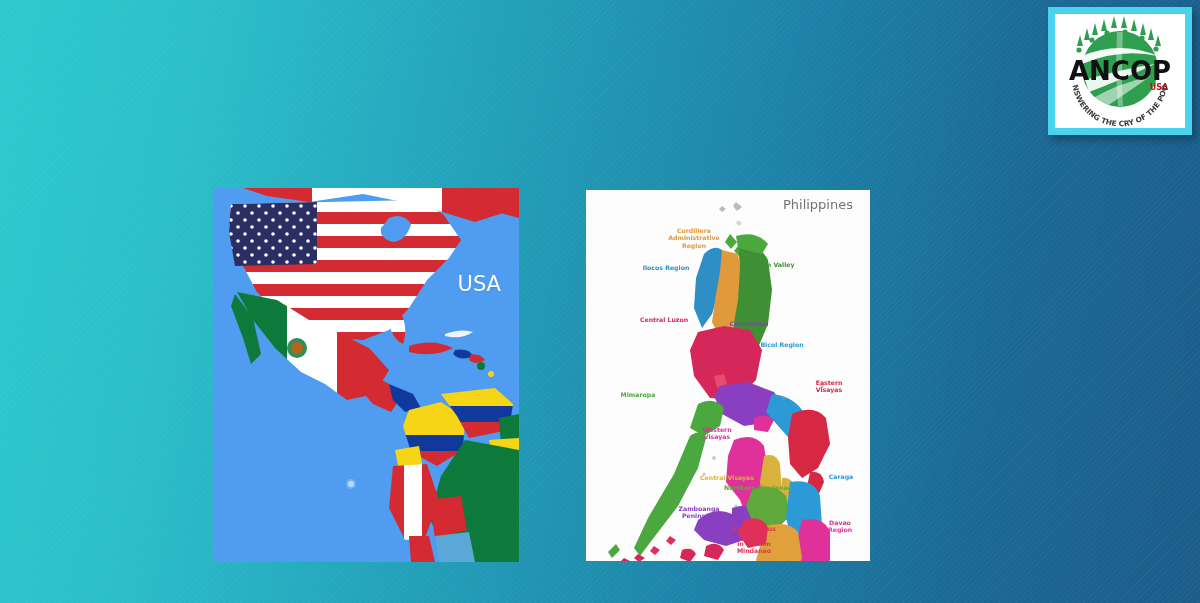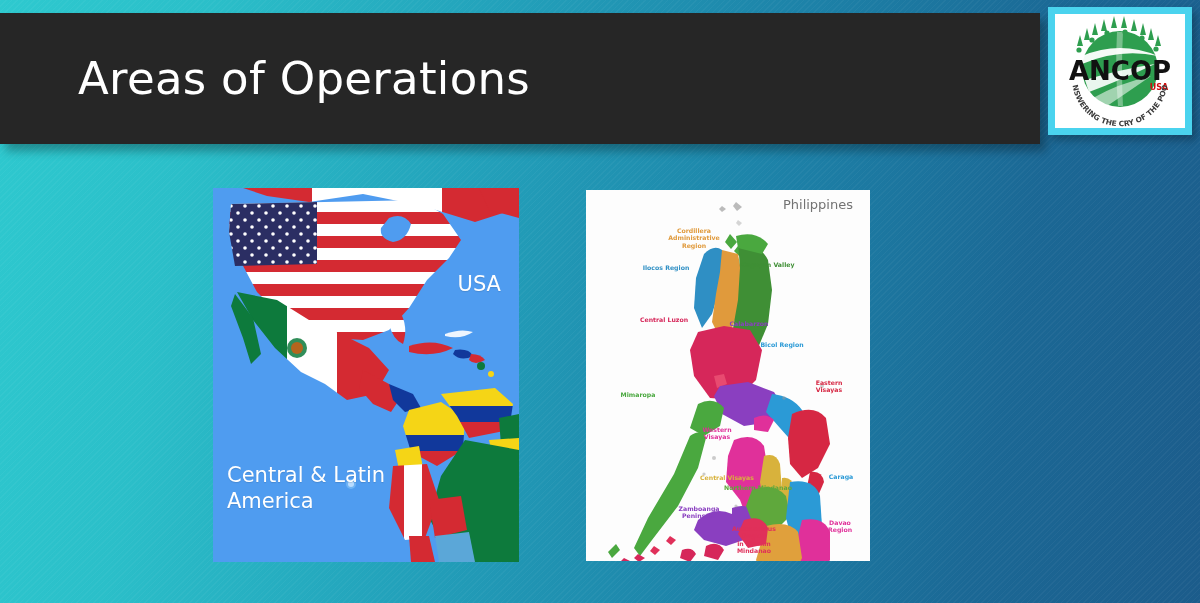--- a/index.html
+++ b/index.html
@@ -122,23 +122,20 @@
     font-weight: 600;
     transform: translate(-50%, -50%);
     pointer-events: none;
   }
 </style>
 </head>
 <body>
 
 <div class="slide">
 
-  <div class="title-banner">
-    <div class="title-text">Areas of Operations</div>
-  </div>
 
   <div class="logo-frame">
     <div class="logo-inner">
       <svg class="logo-svg" width="130" height="114" viewBox="0 0 130 114">
 
         <circle cx="65" cy="55" r="38" fill="#2e9e4f"></circle>
 
         <path d="M27 42 Q65 26 103 42 Q65 34 27 50 Z" fill="#ffffff" opacity="0.95"></path>
         <path d="M30 66 Q62 56 100 50 Q66 66 34 78 Z" fill="#ffffff" opacity="0.9"></path>
         <path d="M38 84 Q62 70 96 62 Q70 80 52 92 Z" fill="#ffffff" opacity="0.55"></path>
@@ -284,22 +281,20 @@
       <path d="M216 312 L248 308 L254 342 L222 350 Z" fill="#d42a32"></path>
 
       <path d="M196 348 L216 348 L222 374 L198 374 Z" fill="#d42a32"></path>
       <path d="M222 348 L256 344 L262 374 L226 374 Z" fill="#5ba7d8"></path>
 
       <circle cx="138" cy="296" r="5" fill="#6fb4f5"></circle>
       <circle cx="138" cy="296" r="3" fill="#b9dcff"></circle>
     </svg>
 
     <div class="map-label" id="label-usa">USA</div>
-    <div class="map-label" id="label-latam">Central &amp; Latin
-America</div>
   </div>
 
   <div class="img-panel" id="ph-map">
     <svg class="ph-svg" width="284" height="371" viewBox="0 0 284 371">
       <rect width="284" height="371" fill="#fdfdfd"></rect>
 
       <path d="M136 16 l4 3 -4 3 -3 -3z" fill="#7a7a7a" opacity=".5"></path>
       <path d="M150 12 l6 5 -5 4 -4 -5z" fill="#7a7a7a" opacity=".5"></path>
       <path d="M152 30 l4 3 -3 3 -3 -3z" fill="#bbb" opacity=".6"></path>
       <path d="M144 44 l7 8 -6 7 -6 -7z" fill="#4aa83f"></path>

